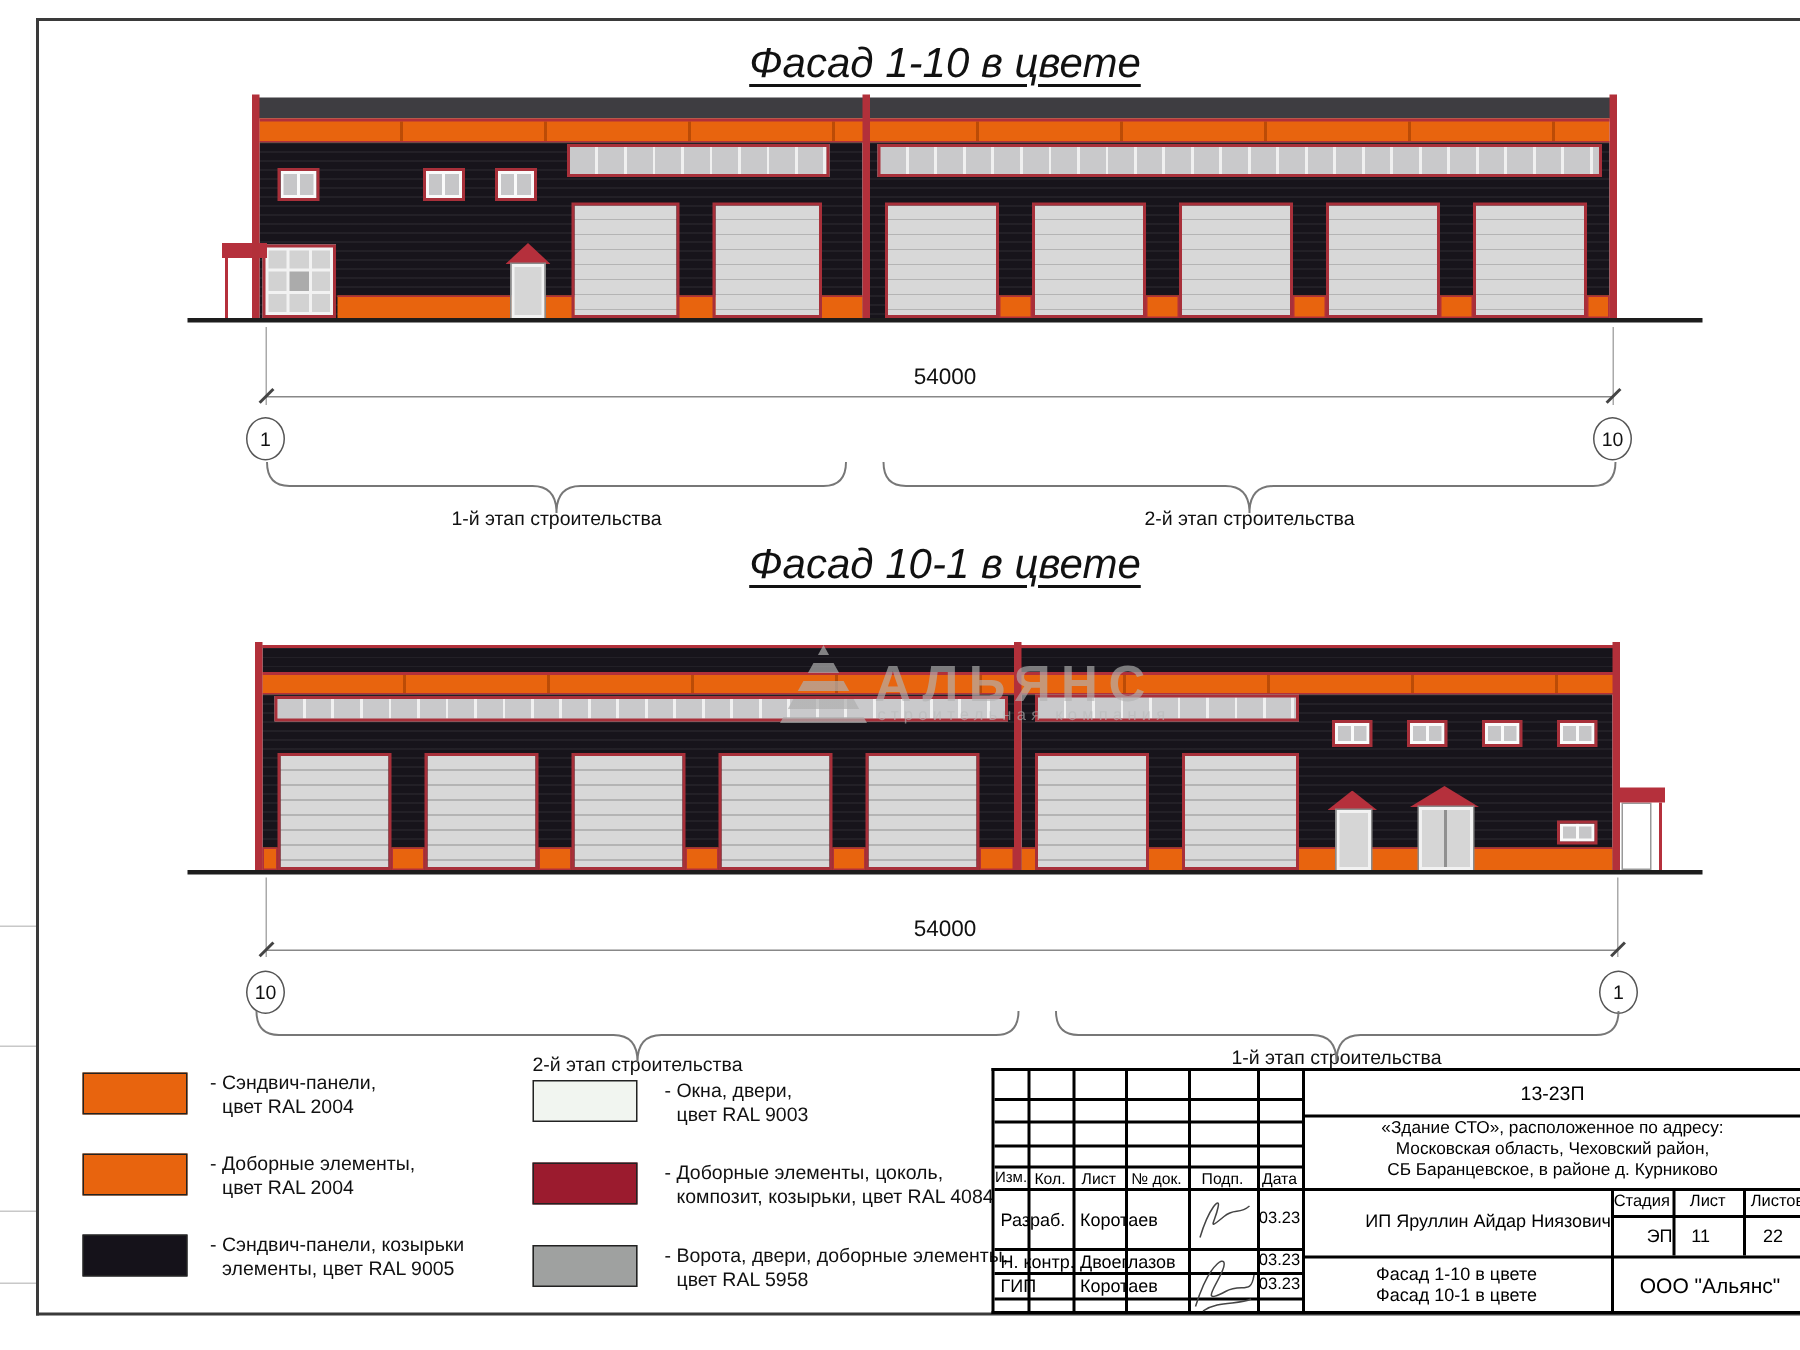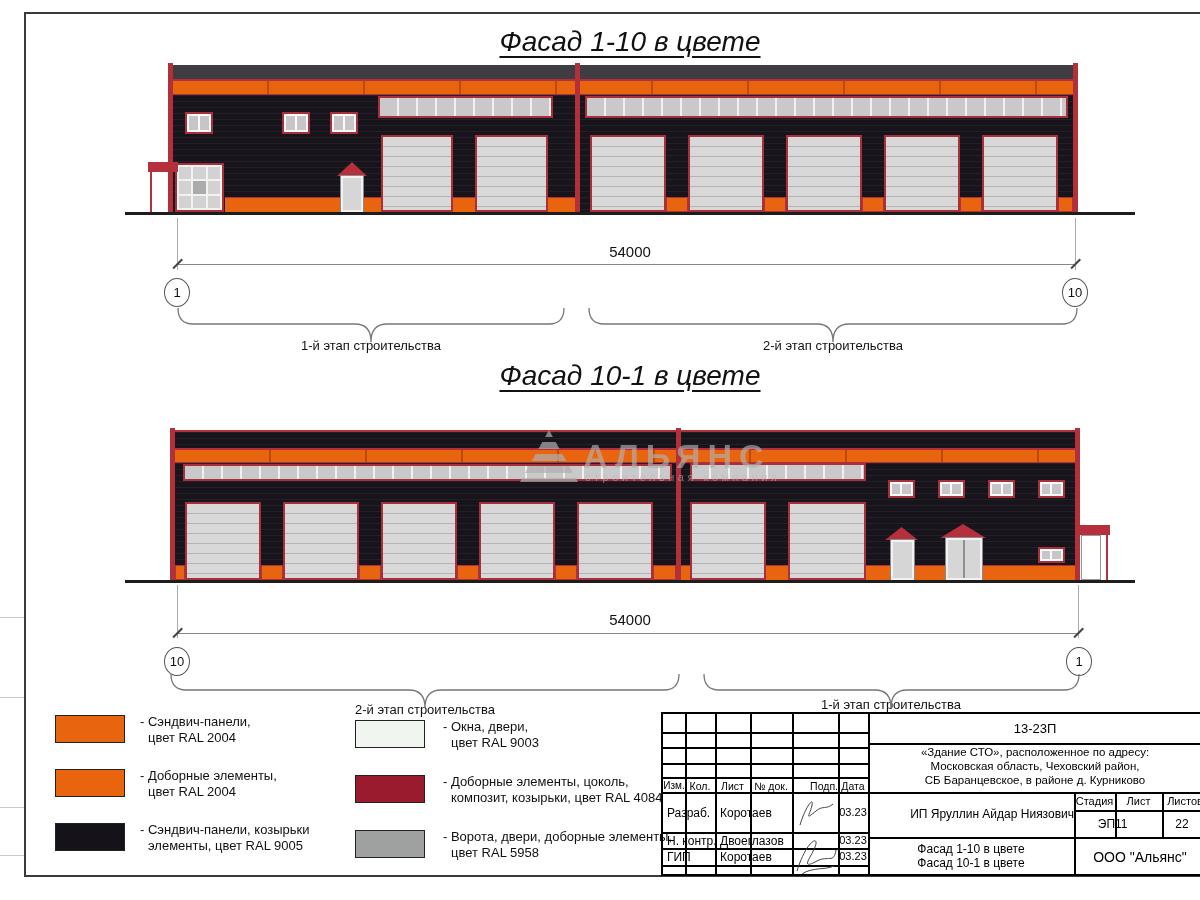--- a/index.html
+++ b/index.html
@@ -251,37 +251,37 @@
   <div class="tbL" style="left:205px;top:123px;width:334px"></div>
 
   <div class="tbt" style="left:205px;width:334px;top:7px;text-align:center;font-size:13px">13-23П</div>
   <div class="tbt" style="left:205px;width:334px;top:32px;text-align:center;font-size:11.5px">«Здание СТО», расположенное по адресу:</div>
   <div class="tbt" style="left:205px;width:334px;top:46px;text-align:center;font-size:11.5px">Московская область, Чеховский район,</div>
   <div class="tbt" style="left:205px;width:334px;top:60px;text-align:center;font-size:11.5px">СБ Баранцевское, в районе д. Курниково</div>
   <div class="tbt" style="left:0;width:22px;top:66px;text-align:center;font-size:10px">Изм.</div>
   <div class="tbt" style="left:22px;width:30px;top:66px;text-align:center;font-size:10.5px">Кол.</div>
   <div class="tbt" style="left:52px;width:35px;top:66px;text-align:center;font-size:10.5px">Лист</div>
   <div class="tbt" style="left:87px;width:42px;top:66px;text-align:center;font-size:10.5px">№ док.</div>
-  <div class="tbt" style="left:129px;width:46px;top:66px;text-align:right;font-size:10.5px">Подп.</div>
+  <div class="tbt" style="left:129px;width:46px;top:66px;text-align:center;font-size:10.5px">Подп.</div>
   <div class="tbt" style="left:175px;width:30px;top:66px;text-align:center;font-size:10.5px">Дата</div>
   <div class="tbt" style="left:4px;top:92px;font-size:12px">Разраб.</div>
   <div class="tbt" style="left:57px;top:92px;font-size:12px">Коротаев</div>
   <div class="tbt" style="left:175px;width:30px;top:92px;text-align:center;font-size:11px">03.23</div>
   <div class="tbt" style="left:4px;top:120px;font-size:12px">Н. контр.</div>
   <div class="tbt" style="left:57px;top:120px;font-size:12px">Двоеглазов</div>
   <div class="tbt" style="left:175px;width:30px;top:120px;text-align:center;font-size:11px">03.23</div>
   <div class="tbt" style="left:4px;top:136px;font-size:12px">ГИП</div>
   <div class="tbt" style="left:57px;top:136px;font-size:12px">Коротаев</div>
   <div class="tbt" style="left:175px;width:30px;top:136px;text-align:center;font-size:11px">03.23</div>
   <div class="tbt" style="left:205px;width:206px;top:93px;text-align:right;font-size:12px">ИП Яруллин Айдар Ниязович</div>
   <div class="tbt" style="left:411px;width:41px;top:81px;text-align:center">Стадия</div>
   <div class="tbt" style="left:452px;width:47px;top:81px;text-align:center">Лист</div>
   <div class="tbt" style="left:499px;width:46px;top:81px;text-align:center">Листов</div>
   <div class="tbt" style="left:411px;width:41px;top:103px;text-align:right;font-size:12px">ЭП</div>
-  <div class="tbt" style="left:452px;width:47px;top:103px;text-align:left;font-size:12px">11</div>
+  <div class="tbt" style="left:430px;width:47px;top:103px;text-align:right;font-size:12px">11</div>
   <div class="tbt" style="left:499px;width:40px;top:103px;text-align:center;font-size:12px">22</div>
   <div class="tbt" style="left:205px;width:206px;top:128px;text-align:center;font-size:12px">Фасад 1-10 в цвете</div>
   <div class="tbt" style="left:205px;width:206px;top:142px;text-align:center;font-size:12px">Фасад 10-1 в цвете</div>
   <div class="tbt" style="left:415px;width:124px;top:135px;text-align:center;font-size:14px">ООО "Альянс"</div>
 
   <svg class="sig" style="left:133px;top:81px" width="40" height="34">
     <path d="M4,30 C10,10 18,2 16,10 C14,20 8,26 20,16 C27,10 30,15 37,9" stroke="#444" stroke-width="1" fill="none"></path>
   </svg>
   <svg class="sig" style="left:130px;top:119px" width="46" height="44">
     <path d="M4,38 C14,6 27,2 22,14 C17,26 7,37 24,28 C35,22 41,31 43,17 M9,41 C19,34 33,37 41,33" stroke="#444" stroke-width="1" fill="none"></path>

